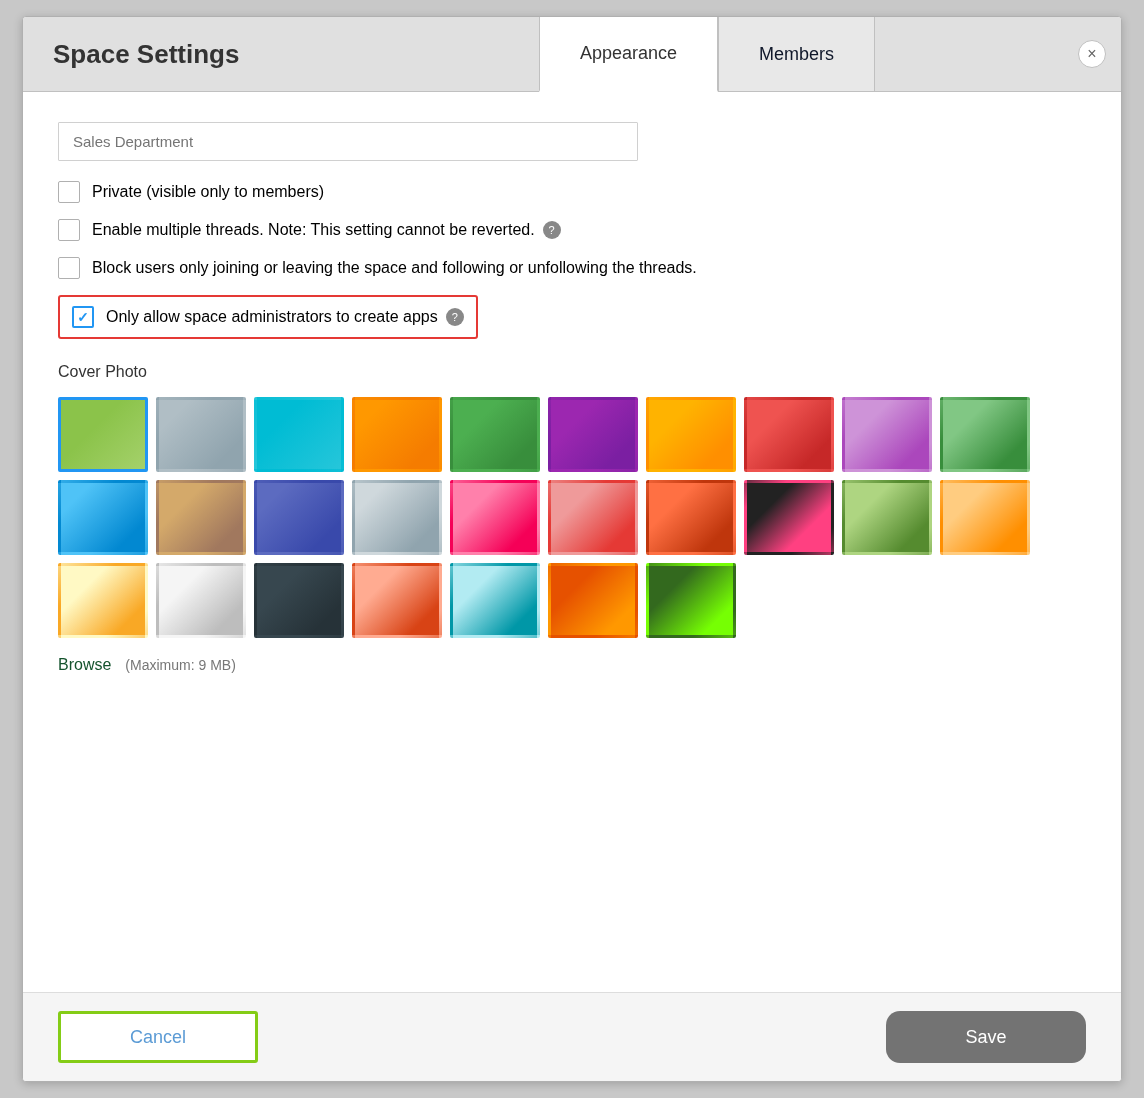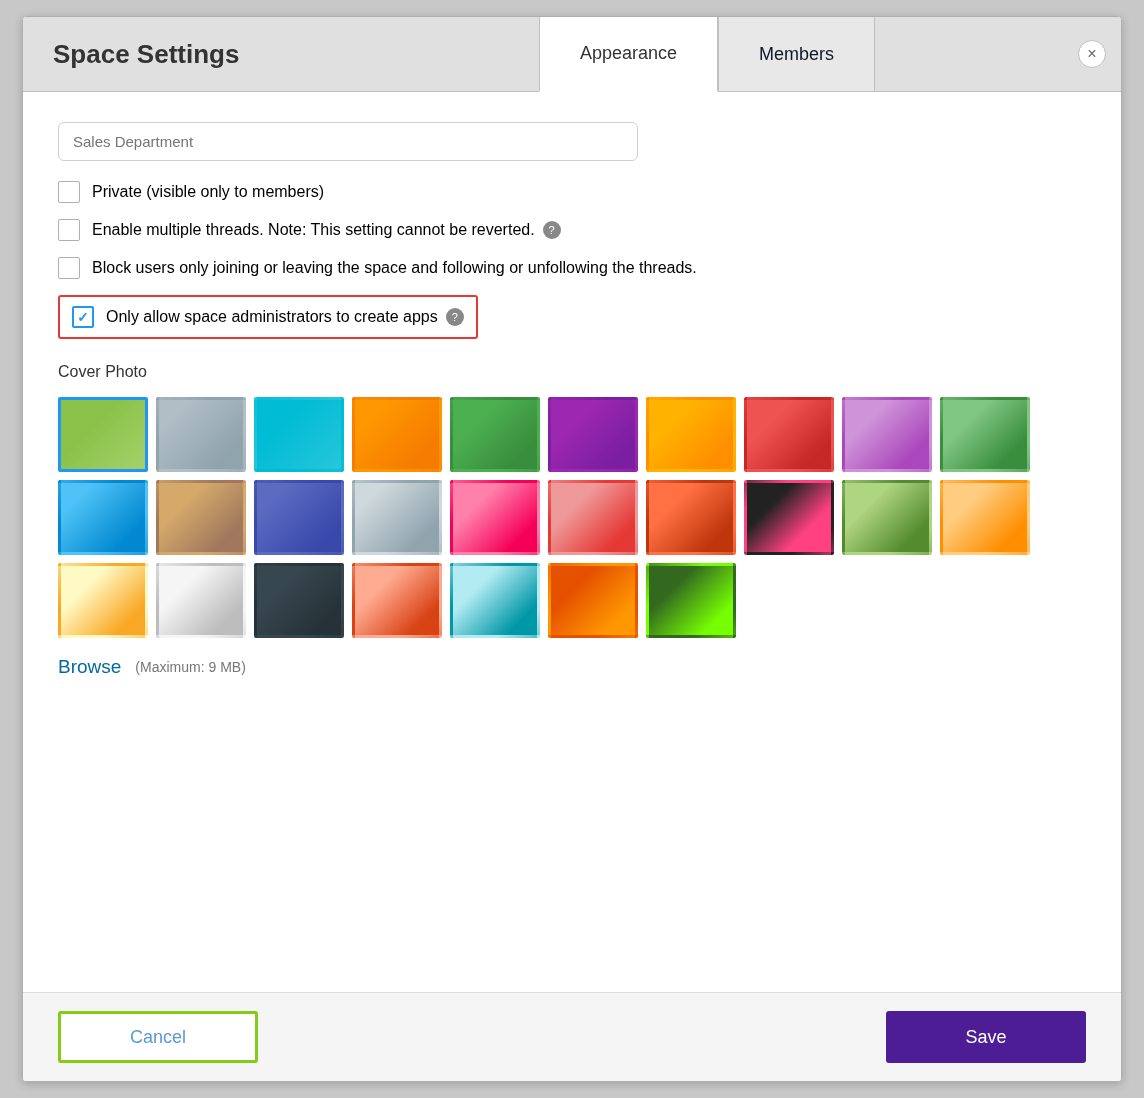--- a/index.html
+++ b/index.html
@@ -83,21 +83,21 @@
     .content {
       padding: 30px 35px;
       background: #fff;
       min-height: 900px;
     }
     .name-input {
       width: 580px;
       padding: 10px 14px;
       font-size: 15px;
       border: 1px solid #d0d0d0;
-      border-radius: 6px;
+      border-radius: 1px;
       color: #999;
       margin-bottom: 20px;
     }
     .checkbox {
       width: 22px;
       height: 22px;
       border: 1px solid #b0b0b0;
       border-radius: 2px;
       background: #fff;
       margin-right: 12px;
@@ -183,22 +183,22 @@
     .p25 { background: linear-gradient(135deg, #b2ebf2 30%, #0097a7 80%); }
     .p26 { background: linear-gradient(135deg, #e65100 30%, #ff9800 80%); }
     .p27 { background: linear-gradient(135deg, #33691e 30%, #76ff03 80%); }
     .browse-row {
       display: flex;
       align-items: center;
       margin-top: 18px;
       margin-bottom: 20px;
     }
     .browse-link {
-      color: #0369a1;
-      font-size: 19px;
+      color: #14532d;
+      font-size: 16px;
       cursor: pointer;
       text-decoration: none;
     }
     .browse-note {
       color: #777;
       font-size: 14px;
       margin-left: 14px;
     }
     .footer {
       display: flex;
@@ -214,23 +214,23 @@
       background: #fff;
       border: 3px solid #84cc16;
       border-radius: 3px;
       font-size: 18px;
       color: #5b9bd5;
       cursor: pointer;
     }
     .save-btn {
       width: 200px;
       height: 52px;
-      background: #4c1d95;
+      background: #737373;
       border: none;
-      border-radius: 3px;
+      border-radius: 14px;
       font-size: 18px;
       color: #fff;
       cursor: pointer;
     }
     .checkbox-rows-wrapper {
       margin-bottom: 4px;
     }
     .normal-row {
       display: flex;
       align-items: center;

